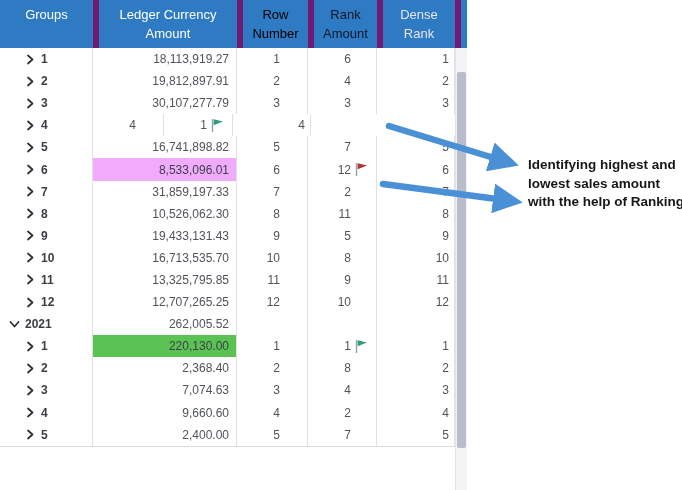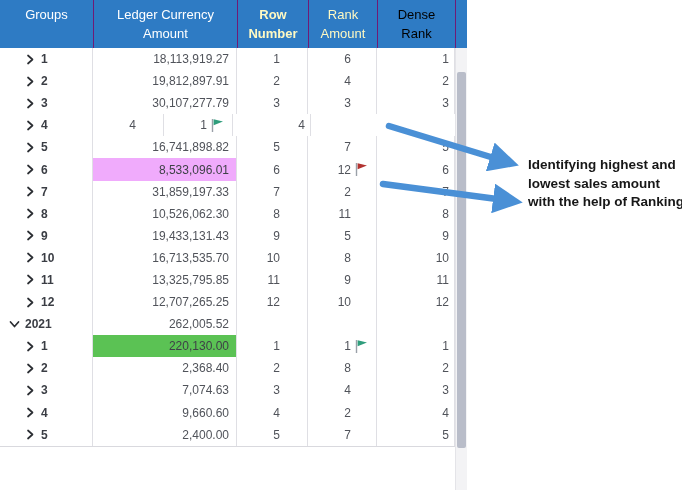--- a/index.html
+++ b/index.html
@@ -10,21 +10,21 @@
   }
   
   .grid-header{
     position:absolute;left:0;top:0;width:467px;height:48px;
     display:flex;background:#2e7bc4;box-sizing:border-box;
   }
   .th{
     color:#fff;font-size:13px;line-height:19px;text-align:center;
     box-sizing:border-box;padding-top:5px;height:100%;
   }
-  .th + .th{border-left:1px solid #701a75;}
+  .th + .th{border-left:6px solid #701a75;}
   .c-group{width:93px}
   .c-amount{width:144px;padding-left:10px;padding-right:10px}
   .c-rownum{width:71px;padding-left:6px;padding-right:6px}
   .c-rank{width:69px;padding-left:4px;padding-right:4px}
   .c-dense{width:78px;padding-left:14px;padding-right:14px}
   .c-fill{flex:1}
   
   .grid-body{
     position:absolute;left:0;top:48px;width:455px;
     border-bottom:1px solid #d9d9de;box-sizing:border-box;
@@ -61,23 +61,23 @@
     white-space:nowrap;
   }
   .arrows{position:absolute;left:0;top:0;pointer-events:none;}
 </style>
 </head>
 <body>
 
 <div class="grid-header" style="background: rgb(46, 123, 196); justify-content: center;">
   <div class="th c-group" style="color: rgb(255, 255, 255);">Groups</div>
   <div class="th c-amount" style="color: rgb(255, 255, 255);">Ledger Currency Amount</div>
-  <div class="th c-rownum" style="color: #fef9c3; font-weight: bold;">Row Number</div>
-  <div class="th c-rank" style="color: #fef9c3;">Rank Amount</div>
-  <div class="th c-dense" style="color: #000000;">Dense Rank</div>
+  <div class="th c-rownum" style="color: #000000;">Row Number</div>
+  <div class="th c-rank" style="color: #0f172a;">Rank Amount</div>
+  <div class="th c-dense" style="color: #e5e5e5;">Dense Rank</div>
   <div class="th c-fill" style="color: rgb(255, 255, 255);"></div>
 </div>
 
 <div class="grid-body">
   <div class="tr">
     <div class="td td-group">
       <span class="chev">
           <svg width="10" height="11" viewBox="0 0 10 11" fill="none">
             <polyline points="3,1.5 7.5,5.5 3,9.5" stroke="#2b2e33" stroke-width="1.7" stroke-linecap="round" stroke-linejoin="round"></polyline>
           </svg>

